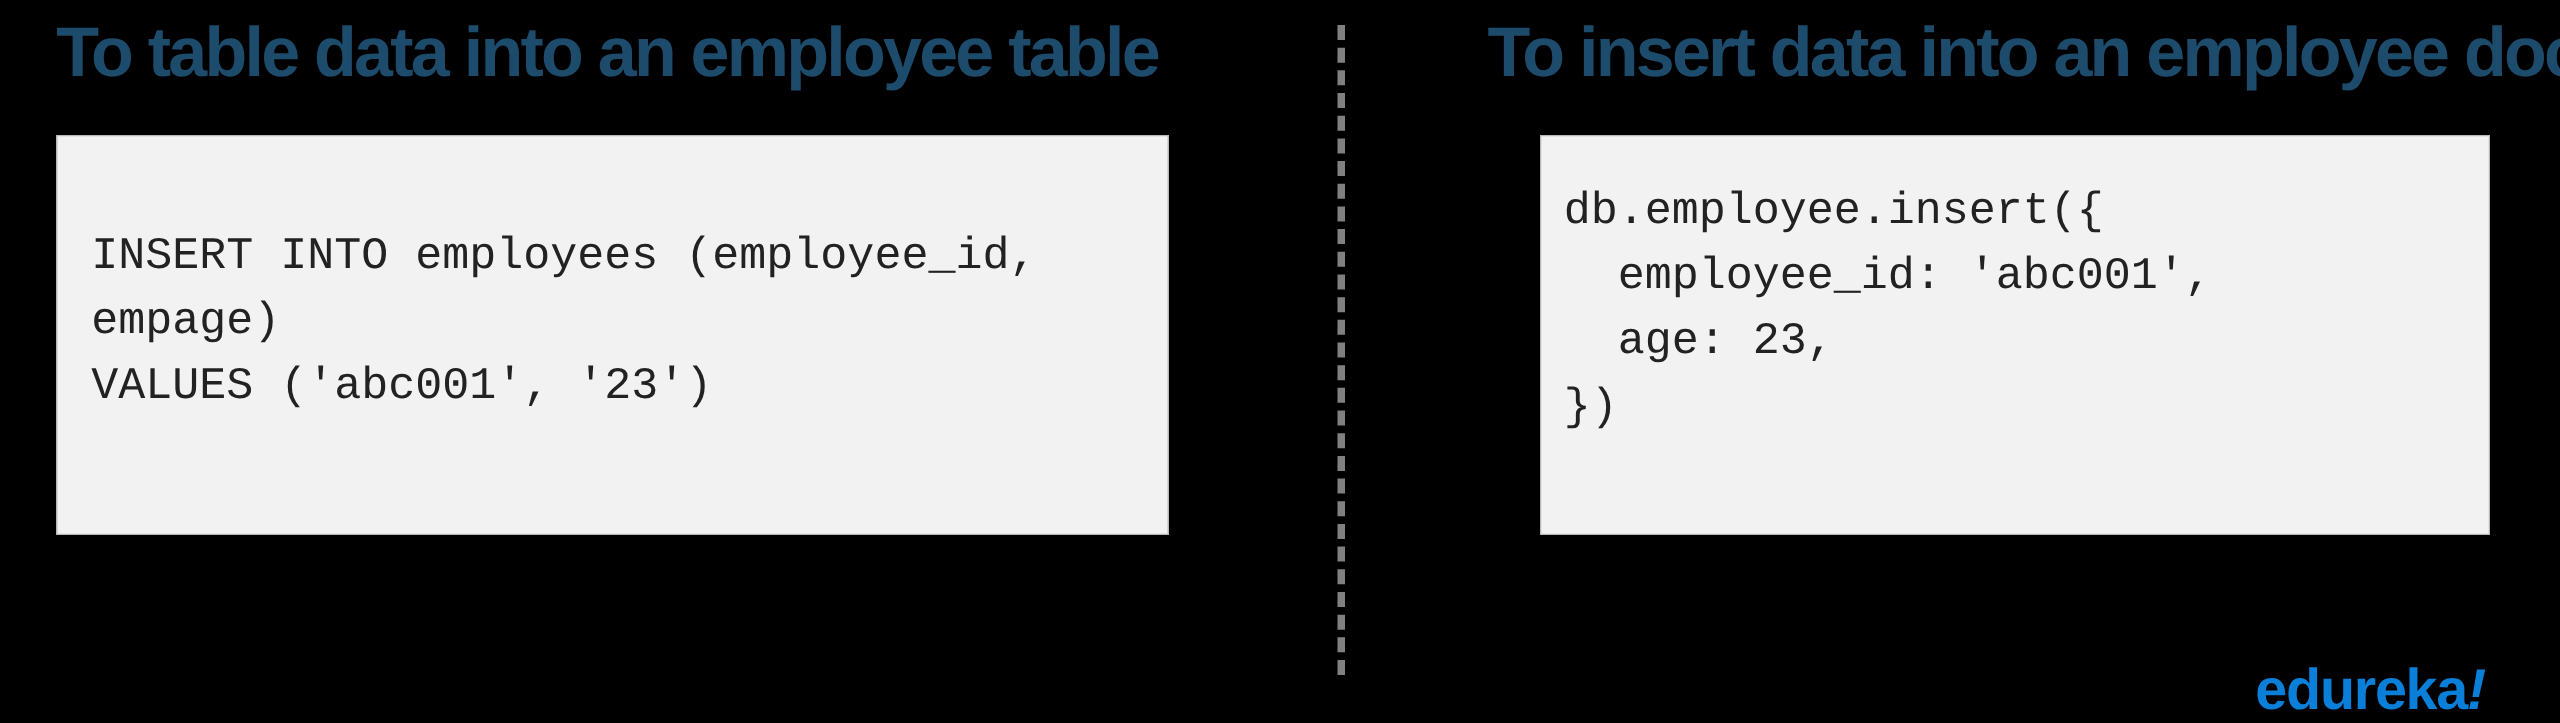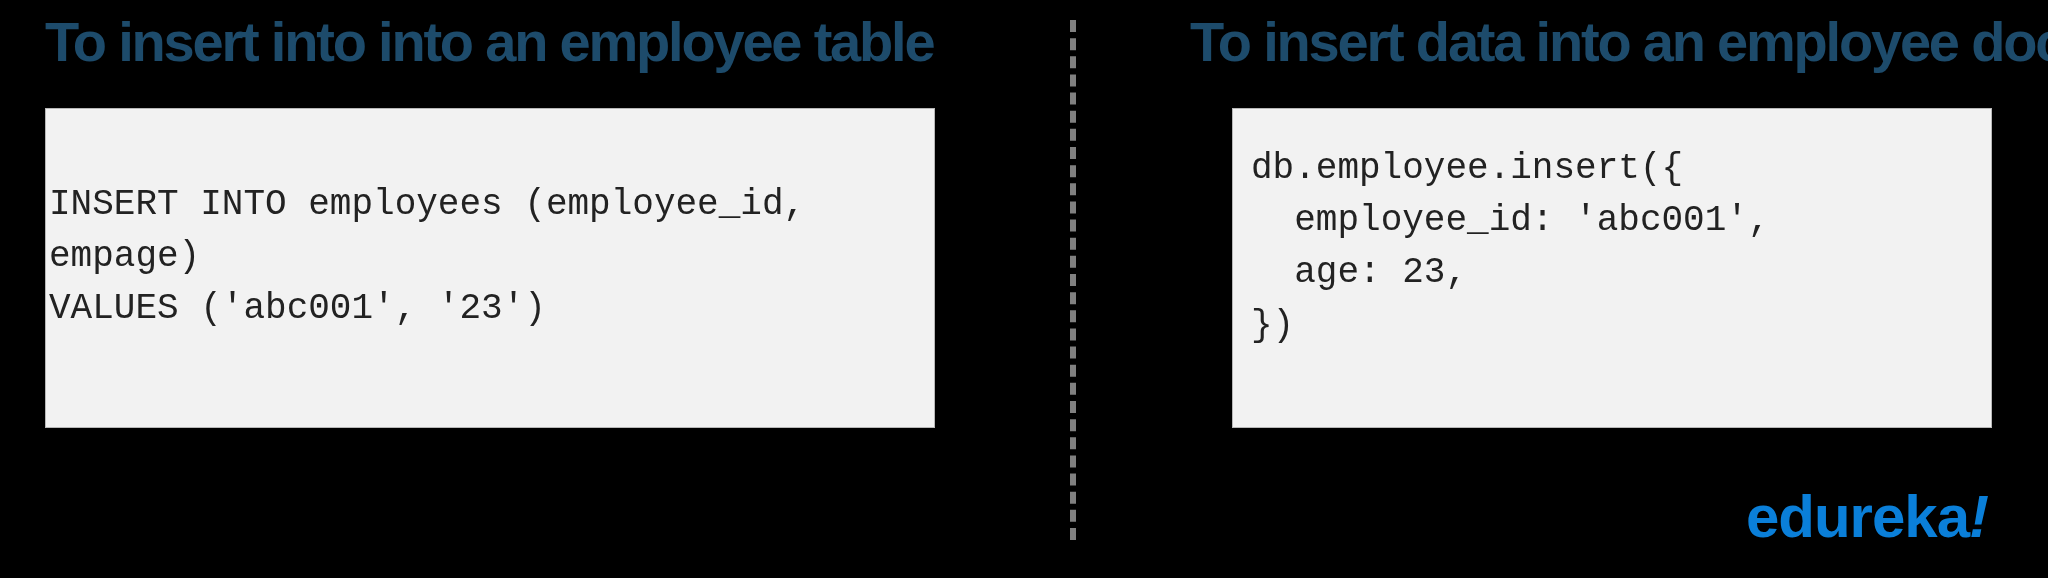--- a/index.html
+++ b/index.html
@@ -28,21 +28,21 @@
       font-weight: 600;
       letter-spacing: -2.2px;
       line-height: 1;
       margin-top: 14px;
       margin-bottom: 38px;
       white-space: nowrap;
     }
     .codebox {
       background: #f2f2f2;
       border: 1px solid #b8b8b8;
-      padding: 50px 18px 40px 3px;
+      padding: 50px 18px 40px 27px;
       font-family: "Consolas","Menlo","Courier New",monospace;
       font-size: 36px;
       color: #222;
       line-height: 1.45;
       white-space: pre-wrap;
       word-break: break-word;
     }
     .codebox-left {
       width: 890px;
       min-height: 320px;
@@ -58,34 +58,34 @@
       position: absolute;
       left: 1070px;
       top: 20px;
       height: 520px;
       width: 0;
       border-left: 6px dashed #808080;
     }
     .brand {
       position: absolute;
       right: 60px;
-      bottom: 27px;
-      font-size: 60px;
+      bottom: 0;
+      font-size: 46px;
       font-weight: 800;
       letter-spacing: -1px;
       font-family: "Segoe UI","Helvetica Neue",Arial,sans-serif;
     }
     .brand-1 { color: #0a7fd9; }
     .brand-2 { color: #0a7fd9; font-style: italic; }
   </style>
 </head>
 <body>
 
 <div class="panel panel-left">
-  <div class="heading">To insert into into an employee table</div>
+  <div class="heading">To table data into an employee table</div>
   <div class="codebox codebox-left">INSERT INTO employees (employee_id, empage)
 VALUES ('abc001', '23')</div>
 </div>
 
 <div class="divider"></div>
 
 <div class="panel panel-right">
   <div class="heading">To insert data into an employee document</div>
   <div class="codebox codebox-right">db.employee.insert({
   employee_id: 'abc001',

